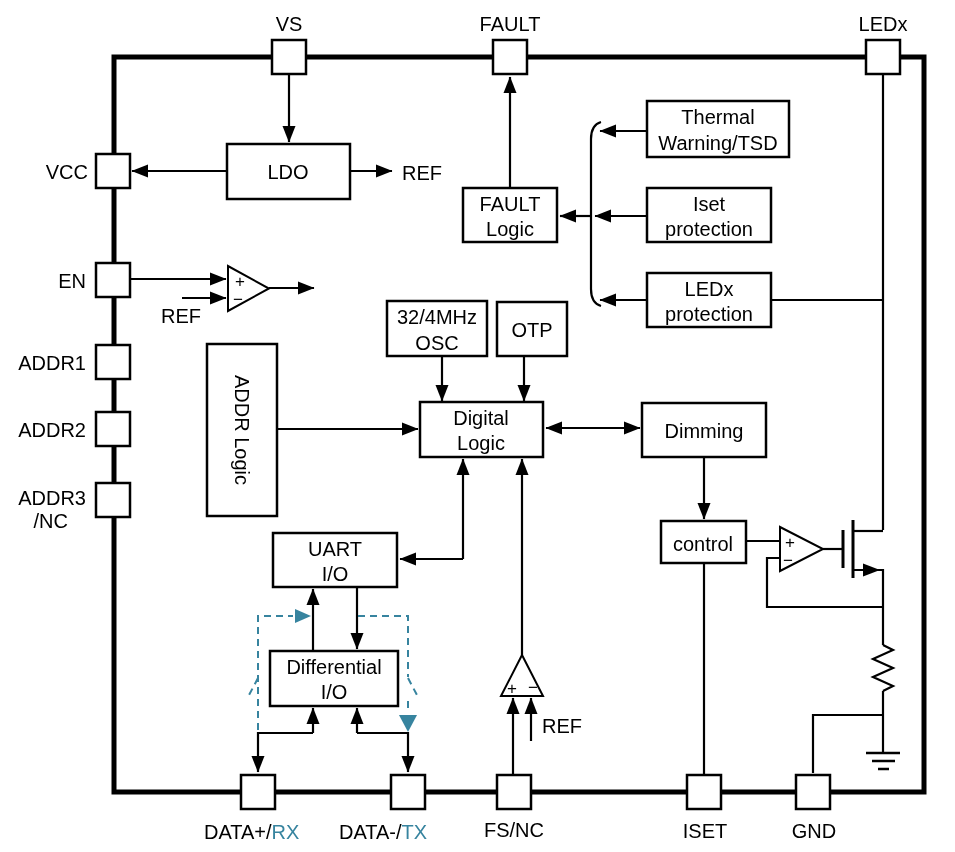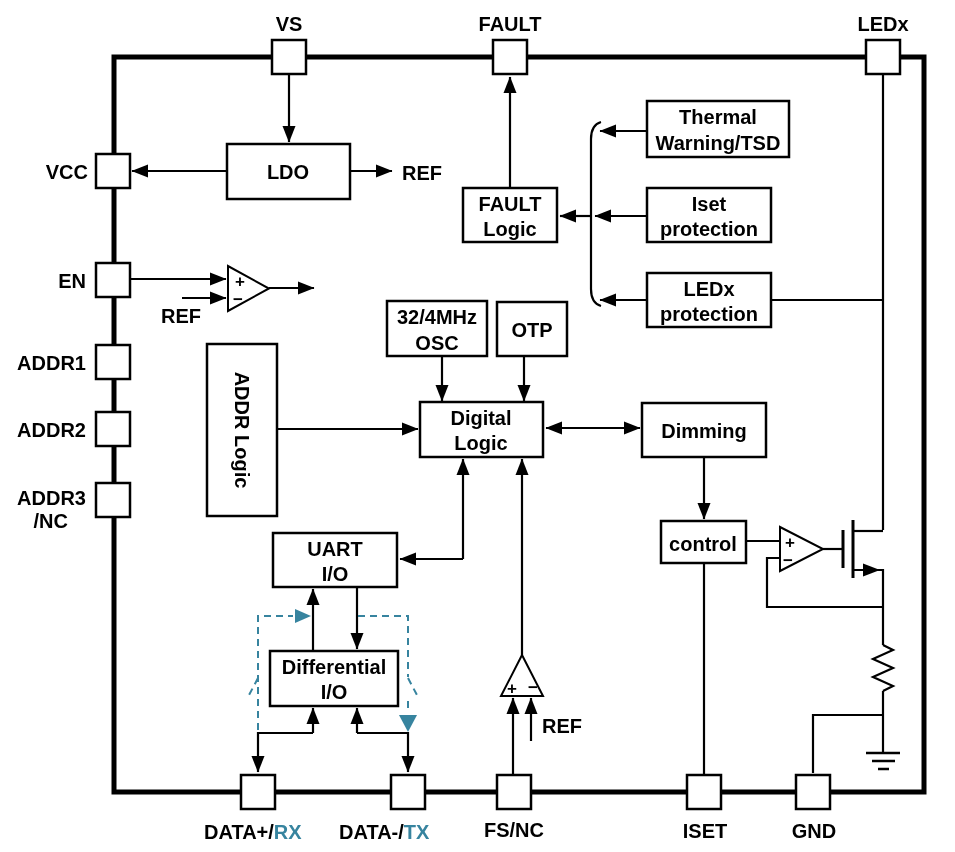--- a/index.html
+++ b/index.html
@@ -6,21 +6,20 @@
     margin: 0;
     padding: 0;
     background: #ffffff;
   }
   .stage {
     width: 955px;
     height: 852px;
     position: relative;
     background: #ffffff;
     font-family: "Liberation Sans", sans-serif;
-    font-weight: bold;
   }
   svg text {
     font-family: "Liberation Sans", "DejaVu Sans", sans-serif;
     fill: #000000;
   }
   .bt { font-size: 20px; text-anchor: middle; }        
   .pt { font-size: 20px; }                              
   .ptm { font-size: 20px; text-anchor: middle; }
   .pte { font-size: 20px; text-anchor: end; }
   .sg { font-size: 17px; text-anchor: middle; }         

